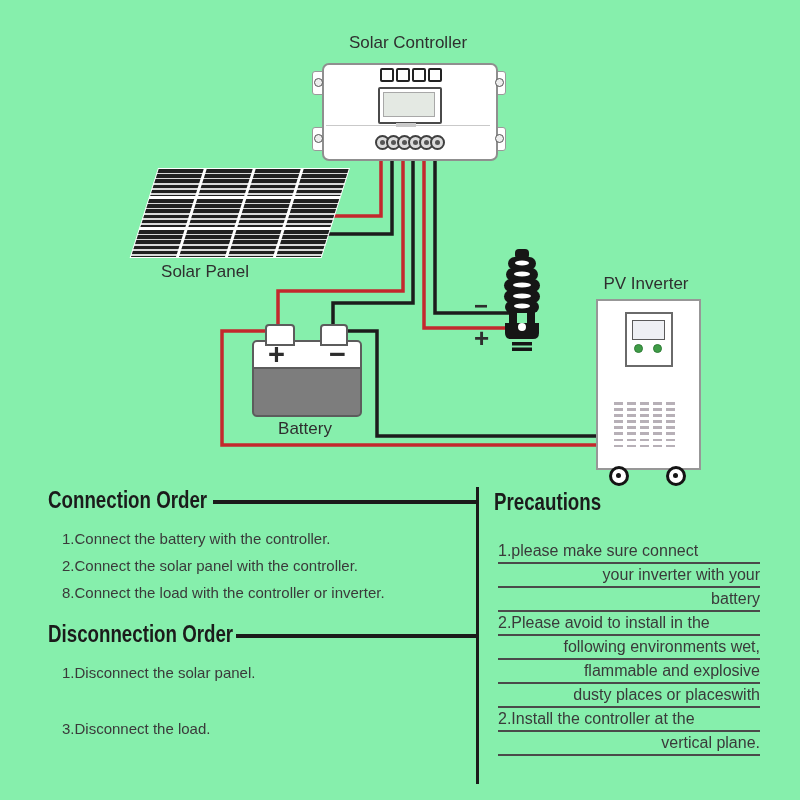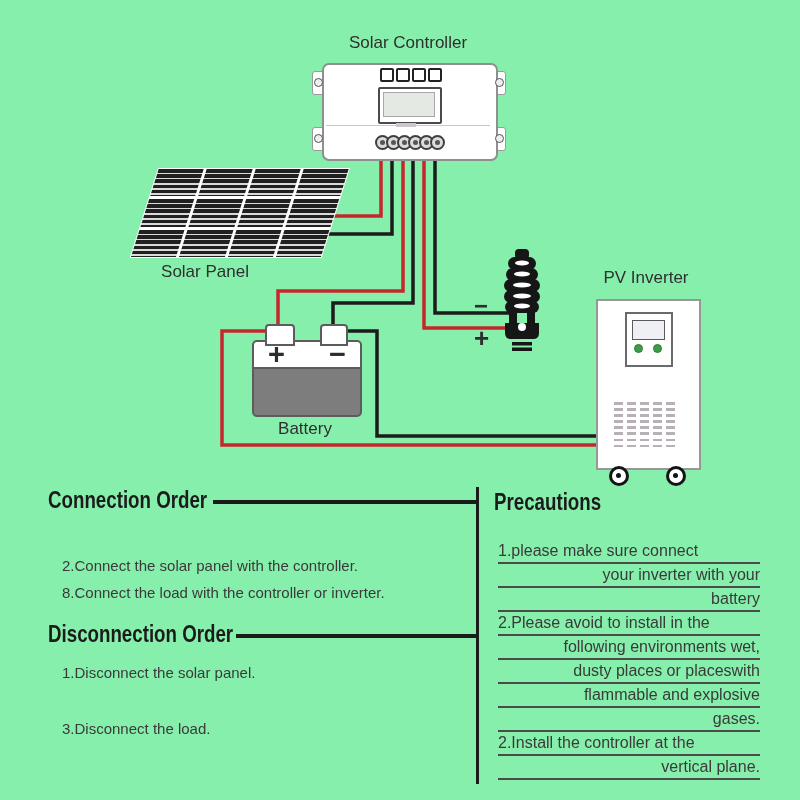--- a/index.html
+++ b/index.html
@@ -142,21 +142,21 @@
     <rect x="6" y="52" width="34" height="12" rx="6" fill="#161616"></rect>
     <ellipse cx="23" cy="57" rx="8" ry="2.5" fill="#fff"></ellipse>
     <rect x="10" y="60" width="8" height="16" fill="#161616"></rect>
     <rect x="28" y="60" width="8" height="16" fill="#161616"></rect>
     <path d="M6,74 h34 v10 q0,6 -6,6 h-22 q-6,0 -6,-6 z" fill="#161616"></path>
     <circle cx="23" cy="78" r="4" fill="#fff"></circle>
     <rect x="13" y="93" width="20" height="3.5" fill="#161616"></rect>
     <rect x="13" y="98.5" width="20" height="3.5" fill="#161616"></rect>
   </svg>
 
-  <div class="comp-label" style="left:596px;top:268px;width:100px;">PV Inverter</div>
+  <div class="comp-label" style="left:596px;top:274px;width:100px;">PV Inverter</div>
   <div class="inv-body"></div>
   <div class="inv-disp"></div>
   <div class="inv-screen"></div>
   <div class="inv-led" style="left: 634px; background: rgb(63, 156, 71);"></div>
   <div class="inv-led" style="left: 653px; background: rgb(63, 156, 71);"></div>
   <div class="inv-vents">
     <div class="vent"></div>
       <div class="vent"></div>
       <div class="vent"></div>
       <div class="vent"></div>
@@ -197,35 +197,35 @@
       <div class="vent"></div>
       <div class="vent"></div>
   </div>
   <div class="wheel" style="left:609px;"></div>
   <div class="wheel" style="left:666px;"></div>
 
   <div class="divider"></div>
 
   <div class="section-title" style="left:48px;top:486px;">Connection Order</div>
   <div class="title-rule" style="left:213px;top:500px;width:264px;"></div>
+  <div class="olist-item" style="top:530px;">1.Connect the battery with the controller.</div>
   <div class="olist-item" style="top:557px;">2.Connect the solar panel with the controller.</div>
   <div class="olist-item" style="top:584px;">8.Connect the load with the controller or inverter.</div>
 
   <div class="section-title" style="left:48px;top:620px;">Disconnection Order</div>
   <div class="title-rule" style="left:236px;top:634px;width:241px;"></div>
   <div class="olist-item" style="top:664px;">1.Disconnect the solar panel.</div>
   <div class="olist-item" style="top:720px;">3.Disconnect the load.</div>
 
   <div class="section-title" style="left:494px;top:488px;">Precautions</div>
   <div class="prec-wrap">
     <div class="prec-line">1.please make sure connect</div>
     <div class="prec-line ind">your inverter with your</div>
     <div class="prec-line ind">battery</div>
     <div class="prec-line">2.Please avoid to install in the</div>
     <div class="prec-line ind">following environments wet,</div>
+    <div class="prec-line ind">flammable and explosive</div>
     <div class="prec-line ind">dusty places or placeswith</div>
-    <div class="prec-line ind">flammable and explosive</div>
-    <div class="prec-line ind">gases.</div>
     <div class="prec-line">2.Install the controller at the</div>
     <div class="prec-line ind">vertical plane.</div>
   </div>
 
 </div>
 
 </body></html>

